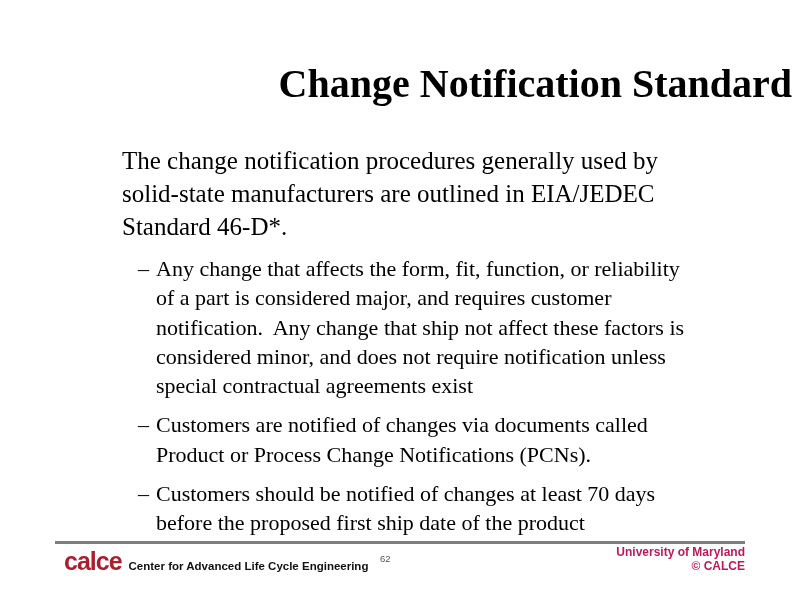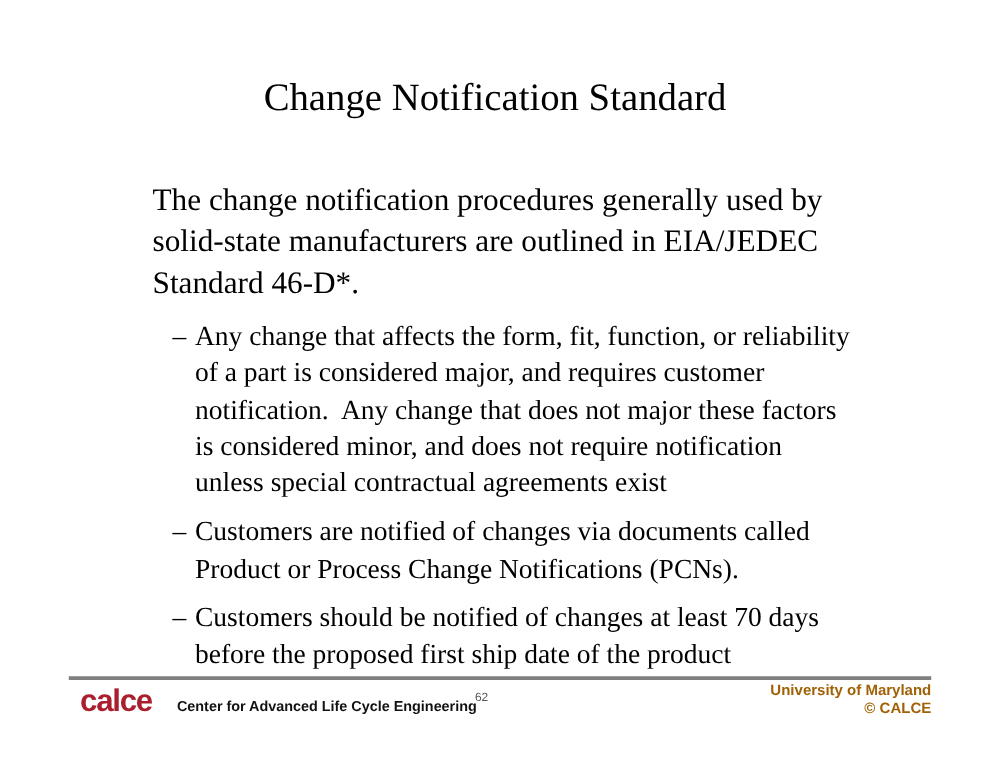--- a/index.html
+++ b/index.html
@@ -14,23 +14,23 @@
     background: #ffffff;
     overflow: hidden;
     font-family: "Liberation Serif", serif;
     color: #000000;
   }
   .slide-title {
     position: absolute;
     top: 60px;
     left: 0;
     width: 100%;
-    text-align: center;
-    font-size: 31px;
-    font-weight: normal;
+    text-align: right;
+    font-size: 40px;
+    font-weight: bold;
     letter-spacing: 0px;
   }
   .content {
     position: absolute;
     left: 122px;
     top: 144px;
     width: 580px;
   }
   .intro {
     font-size: 25px;
@@ -72,21 +72,21 @@
     align-items: baseline;
     font-family: "Liberation Sans", sans-serif;
   }
   .logo-text {
     font-size: 25px;
     font-weight: bold;
     letter-spacing: -1px;
     line-height: 1;
   }
   .org-name {
-    margin-left: 20px;
+    margin-left: 7px;
     font-size: 11.5px;
     font-weight: bold;
     color: #111111;
     text-align: right;
   }
   .page-number {
     position: absolute;
     left: 380px;
     top: 553px;
     width: 24px;
@@ -96,37 +96,37 @@
   }
   .footer-right {
     position: absolute;
     right: 47px;
     top: 545px;
     text-align: right;
     font-family: "Liberation Sans", sans-serif;
     font-size: 12px;
     font-weight: bold;
     line-height: 1.18;
-    color: #a16207;
+    color: #be185d;
   }
 </style>
 </head>
 <body>
 
 <div class="slide">
 
   <div class="slide-title">Change Notification Standard</div>
 
   <div class="content">
     <div class="intro">The change notification procedures generally used by solid-state manufacturers are outlined in EIA/JEDEC Standard 46-D*.</div>
 
     <div class="bullet-list">
       <div class="bullet">
         <span class="bullet-marker">–</span>
-        <span class="bullet-text">Any change that affects the form, fit, function, or reliability of a part is considered major, and requires customer notification.  Any change that does not major these factors is considered minor, and does not require notification unless special contractual agreements exist</span>
+        <span class="bullet-text">Any change that affects the form, fit, function, or reliability of a part is considered major, and requires customer notification.  Any change that ship not affect these factors is considered minor, and does not require notification unless special contractual agreements exist</span>
       </div>
       <div class="bullet">
         <span class="bullet-marker">–</span>
         <span class="bullet-text">Customers are notified of changes via documents called Product or Process Change Notifications (PCNs).</span>
       </div>
       <div class="bullet">
         <span class="bullet-marker">–</span>
         <span class="bullet-text">Customers should be notified of changes at least 70 days before the proposed first ship date of the product</span>
       </div>
     </div>

